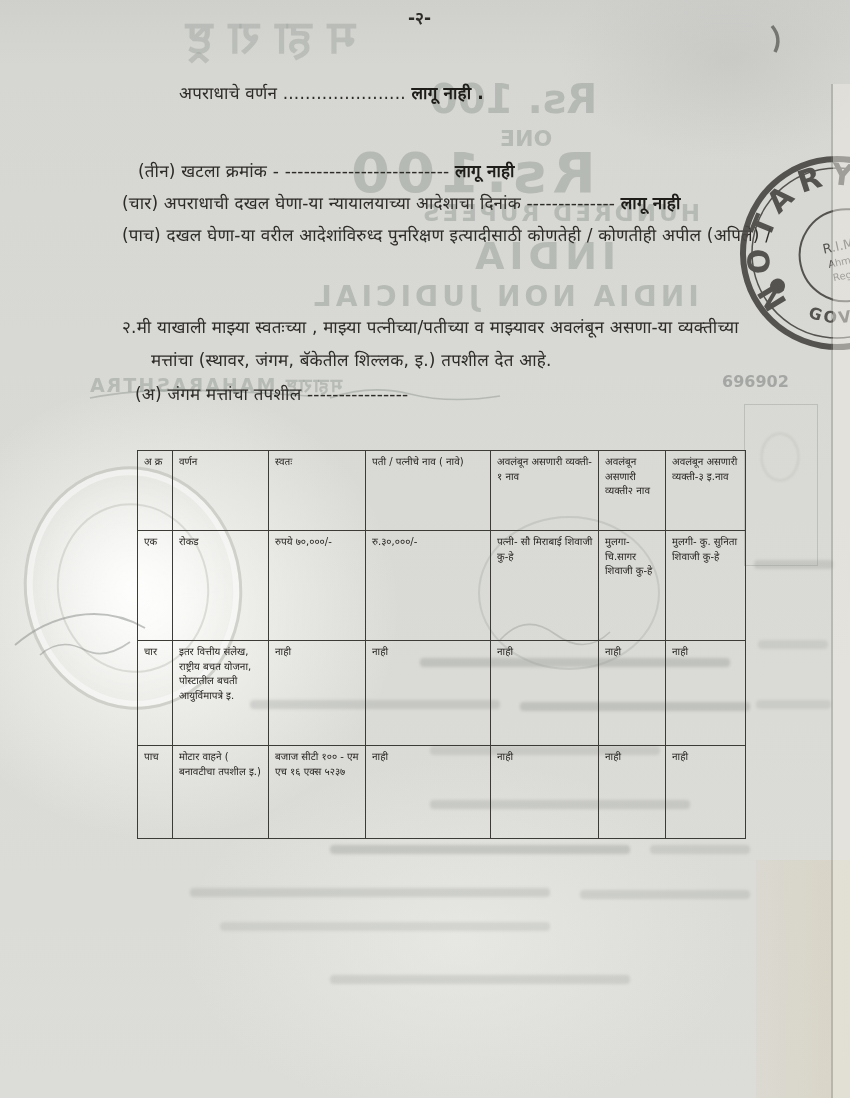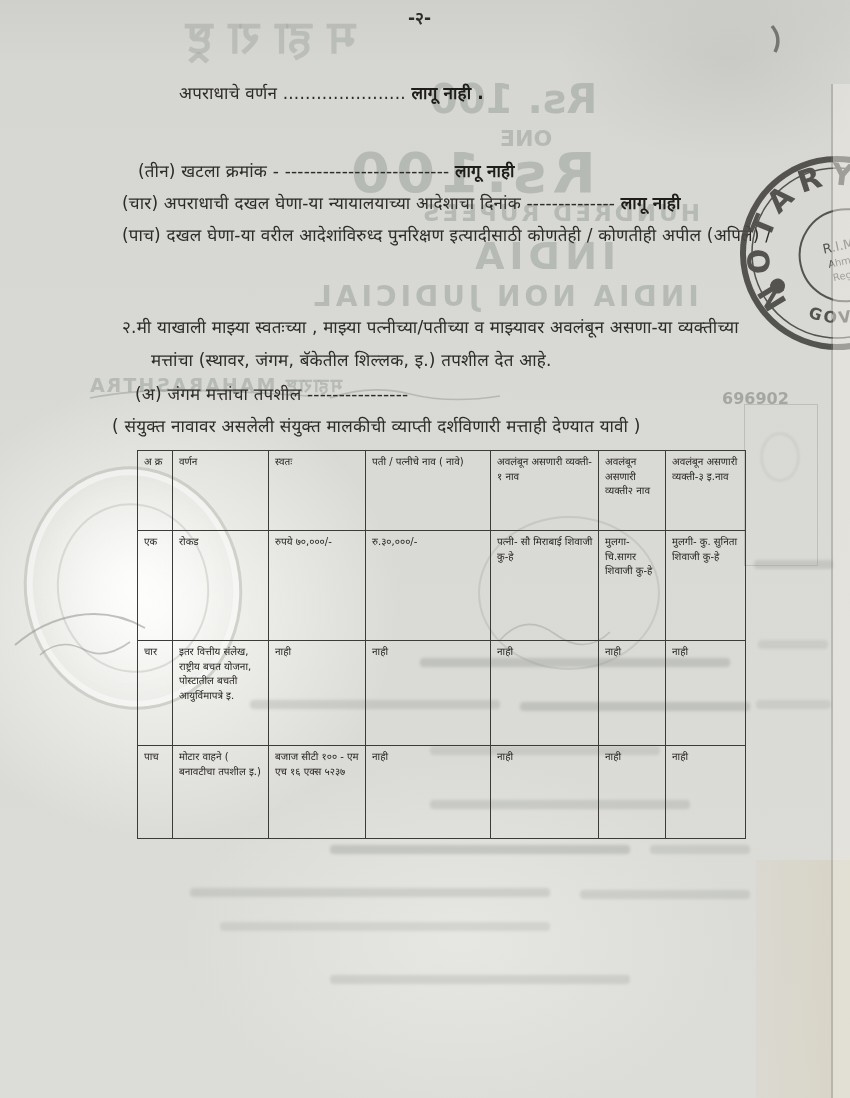--- a/index.html
+++ b/index.html
@@ -41,21 +41,21 @@
   #assets-table tbody tr:nth-child(1){height:110px;}
   #assets-table tbody tr:nth-child(2){height:105px;}
   #assets-table tbody tr:nth-child(3){height:93px;}
   #assets-table tbody tr:nth-child(4){height:152px;}
   #assets-table tbody tr:nth-child(5){height:85px;}
 
   
   .ghost{position:absolute;transform:scaleX(-1);color:rgba(146,154,148,0.48);
     font-weight:bold;white-space:nowrap;z-index:1;pointer-events:none;}
   .ghost-plain{position:absolute;color:rgba(120,126,122,0.55);white-space:nowrap;
-    z-index:1;pointer-events:none;margin-top:17px;}
+    z-index:1;pointer-events:none;}
   .bleed{position:absolute;height:9px;border-radius:4px;z-index:1;
     background:rgba(150,156,150,0.38);filter:blur(1.6px);pointer-events:none;}
   .ghost-circle{position:absolute;border-radius:50%;z-index:1;pointer-events:none;
     border:2px solid rgba(156,162,156,0.30);}
   .ghost-box{position:absolute;left:744px;top:404px;width:72px;height:160px;z-index:1;
     border:1.5px solid rgba(148,152,146,0.40);pointer-events:none;}
   .ghost-box::after{content:"";position:absolute;left:16px;top:28px;width:36px;height:46px;
     border-radius:50%;border:1.5px solid rgba(148,152,146,0.35);filter:blur(1px);}
 
   
@@ -136,21 +136,20 @@
     <span>(चार) अपराधाची दखल घेणा-या न्यायालयाच्या आदेशाचा दिनांक --------------</span>
     <span class="b">लागू नाही</span>
   </div>
   <div class="doc-line" style="left:122px;top:224px;">
     <span>(पाच) दखल घेणा-या वरील आदेशांविरुध्द पुनरिक्षण इत्यादीसाठी कोणतेही / कोणतीही अपील (अपिले) /</span>
   </div>
 
   <div class="doc-line" style="left:122px;top:316px;">२.मी याखाली माझ्या स्वतःच्या , माझ्या पत्नीच्या/पतीच्या व माझ्यावर अवलंबून असणा-या व्यक्तीच्या</div>
   <div class="doc-line" style="left:122px;top:349px;margin-left:29px;">मत्तांचा (स्थावर, जंगम, बॅकेतील शिल्लक, इ.) तपशील देत आहे.</div>
   <div class="doc-line" style="left:105px;top:383px;margin-left:30px;">(अ) जंगम मत्तांचा तपशील ----------------</div>
-  <div class="doc-line" style="left:112px;top:415px;">( संयुक्त नावावर असलेली संयुक्त मालकीची व्याप्ती दर्शविणारी मत्ताही देण्यात यावी )</div>
 
   <table id="assets-table">
     <colgroup>
       <col style="width:35px">
         <col style="width:96px">
         <col style="width:97px">
       <col style="width:125px">
         <col style="width:108px">
         <col style="width:67px">
         <col style="width:80px">

